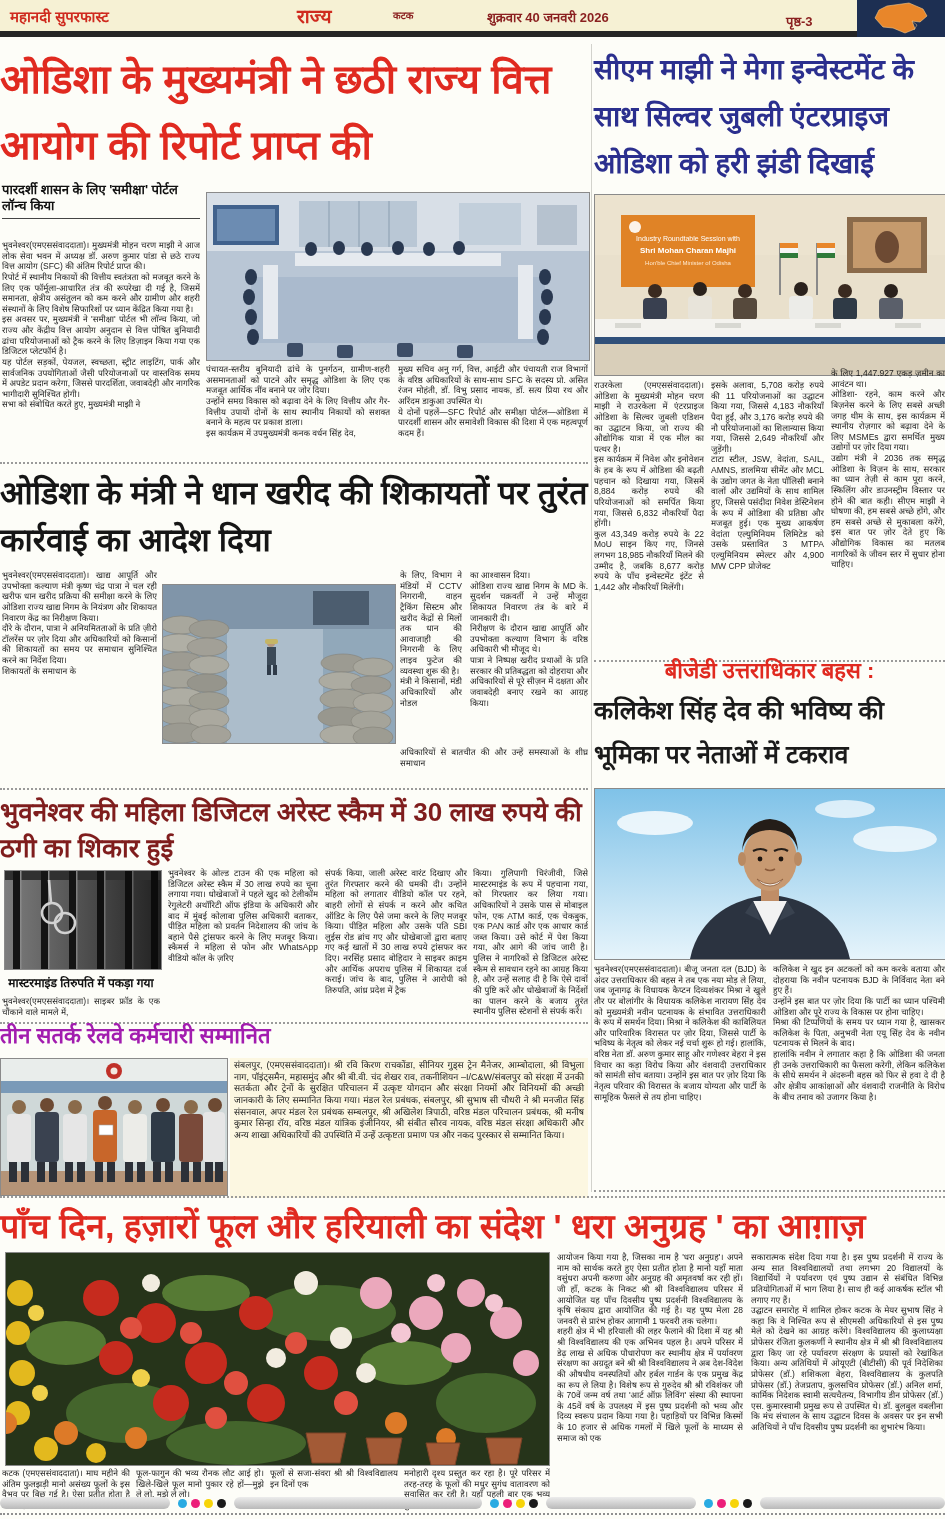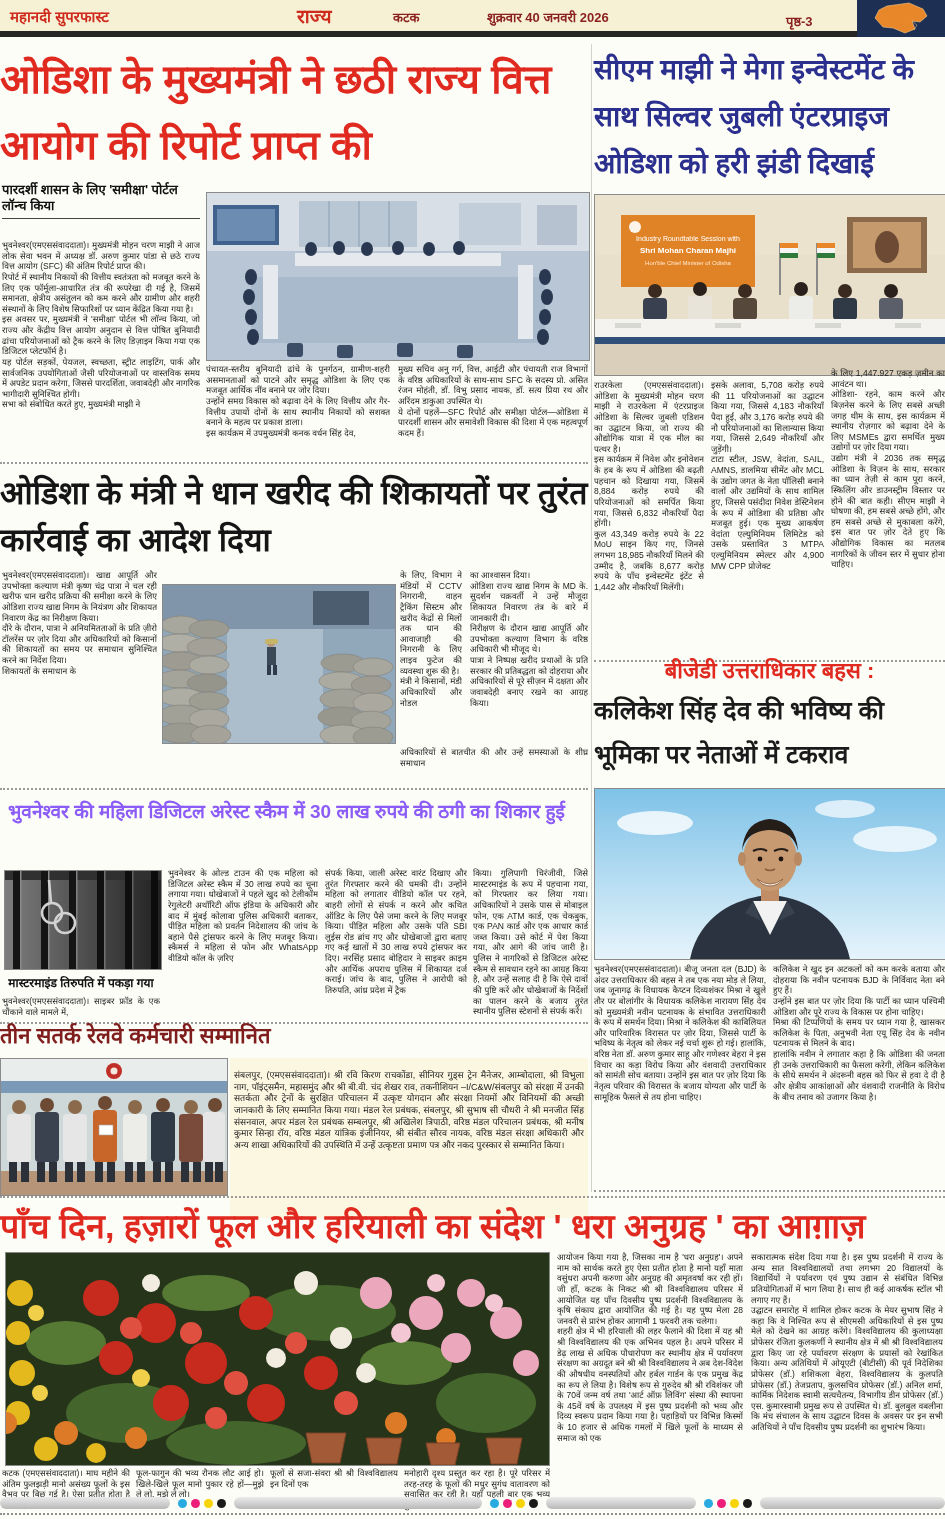--- a/index.html
+++ b/index.html
@@ -10,39 +10,39 @@
             white-space:pre-line;overflow:hidden;word-break:break-word;}
   .headline{font-weight:bold;}
   .dotted-rule{border-top:2px dotted #9a9a9a;height:0;}
   .photo{border:1px solid #8a8a8a;overflow:hidden;background:#ccc;}
   .photo svg{display:block;}
   
   .hdr-bar{left:0;top:0;width:945px;height:31px;background:#f6f1d4;}
   .hdr-rule{left:0;top:31px;width:857px;height:6px;background:#262626;}
   .masthead{left:10px;top:6px;font-size:15px;font-weight:bold;color:#cf2a1e;}
   .hdr-section{left:297px;top:3px;font-size:19px;font-weight:bold;color:#cf2a1e;}
-  .hdr-city{left:393px;top:8px;font-size:13px;font-weight:bold;color:#8a1f1f;}
+  .hdr-city{left:393px;top:8px;font-size:10px;font-weight:bold;color:#8a1f1f;}
   .hdr-date{left:487px;top:8px;font-size:13px;font-weight:bold;color:#8a1f1f;}
   .hdr-page{left:786px;top:12px;font-size:13px;font-weight:bold;color:#8a1f1f;}
   .hdr-corner{left:857px;top:0;width:88px;height:37px;background:#1d2f52;}
   .vrule{left:591px;top:44px;width:1px;height:1148px;background:#d2d2cc;}
   
   .a1-headline{left:0;top:46px;width:588px;font-size:40px;line-height:66px;color:#e02a20;}
   .a1-kicker{left:2px;top:182px;width:198px;font-size:13px;line-height:16px;font-weight:bold;
              color:#111;border-bottom:1px solid #444;padding-bottom:4px;}
   .a2-headline{left:594px;top:46px;width:351px;font-size:28px;line-height:47px;color:#2b2f8e;}
   .a3-headline{left:0;top:470px;width:588px;font-size:32px;line-height:47px;color:#151515;}
   .a4-kicker{left:594px;top:654px;width:351px;font-size:22px;font-weight:bold;
              text-align:center;color:#e02a20;}
   .a4-headline{left:594px;top:688px;width:351px;font-size:25px;line-height:44px;color:#1a1a1a;}
-  .a5-headline{left:8px;top:794px;width:588px;font-size:19px;line-height:36px;color:#8b5cf6;}
+  .a5-headline{left:0;top:794px;width:588px;font-size:26px;line-height:36px;color:#7f1d1d;}
   .a5-caption{left:0;top:974px;width:162px;font-size:12px;font-weight:bold;text-align:center;color:#111;}
-  .a6-headline{left:0;top:1019px;width:588px;font-size:22px;color:#7f1d1d;}
+  .a6-headline{left:0;top:1019px;width:588px;font-size:22px;color:#a21caf;}
   .a6-body{left:230px;top:1058px;width:350px;height:136px;background:#fcf7e1;
-           font-size:9px;line-height:1.3;padding:12px 4px;}
+           font-size:9px;line-height:1.3;padding:2px 4px;}
   .a7-headline{left:0;top:1202px;width:945px;font-size:34px;color:#e02a20;}
   
   .footer{left:0;top:1496px;width:945px;height:14px;display:flex;align-items:center;gap:8px;}
   .capsule{height:12px;border-radius:6px;background:linear-gradient(#ececec,#b9b9b9);}
   .dots{display:flex;gap:4px;}
   .dot{width:9px;height:9px;border-radius:50%;}
   .bottom-dotted{left:0;top:1513px;width:945px;border-top:2px dotted #8f8f8f;height:0;}
 </style>
 </head>
 <body>

